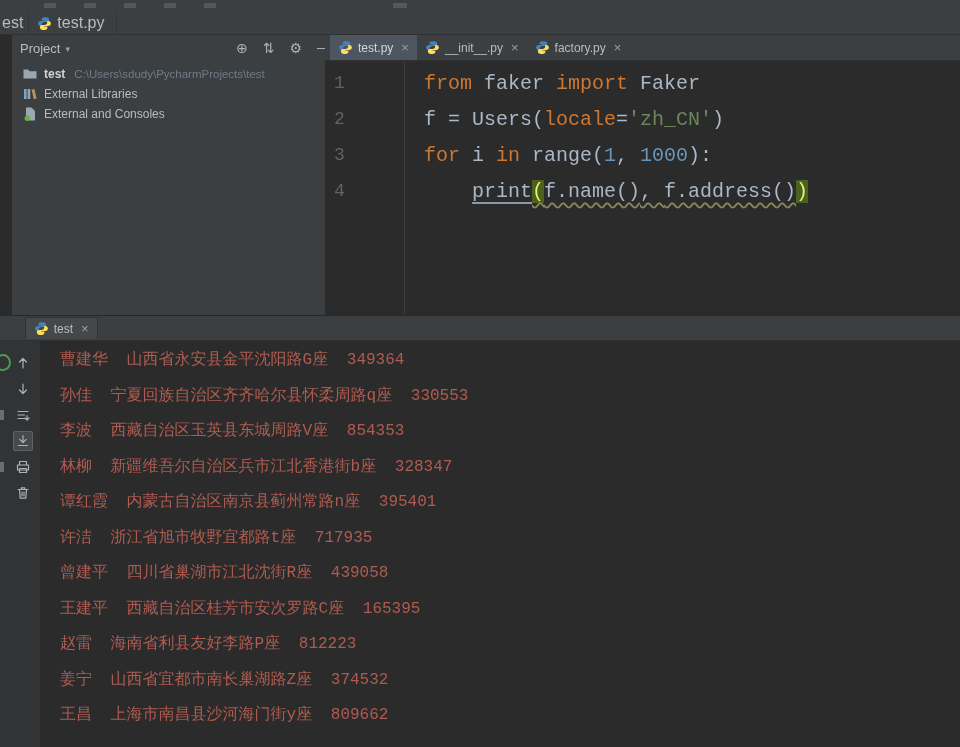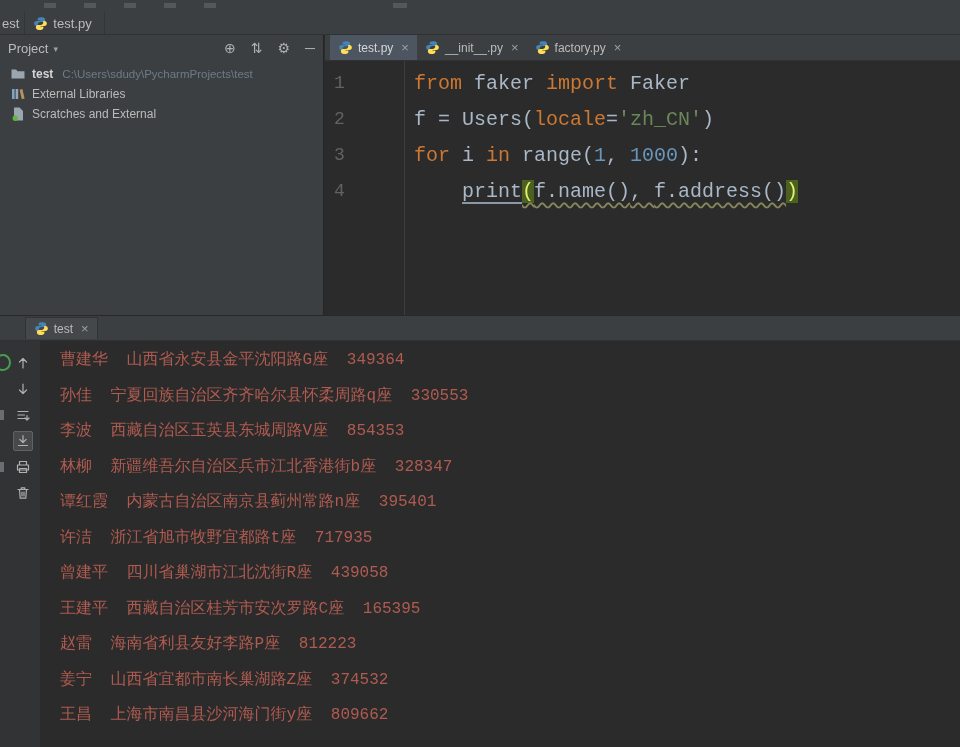--- a/index.html
+++ b/index.html
@@ -5,27 +5,27 @@
   html,body{margin:0;padding:0;background:#2b2b2b;}
   #screen{position:relative;width:960px;height:747px;overflow:hidden;background:var(--editor_bg,#2b2b2b);
           font-family:"Liberation Sans",sans-serif;-webkit-font-smoothing:antialiased;}
 
   
   .titlebar{position:absolute;left:0;top:0;width:960px;height:12px;background:var(--panel_bg,#3c3f41);}
   .frag{position:absolute;top:3px;width:12px;height:5px;background:#55585a;}
 
   
   .navbar{position:absolute;left:0;top:12px;width:960px;height:22px;background:var(--panel_bg);
-          border-bottom:1px solid #2f3133;display:flex;align-items:center;font-size:13px;color:var(--ui_text);}
+          border-bottom:1px solid #2f3133;display:flex;align-items:center;font-size:16px;color:var(--ui_text);}
   .nav-prefix{padding:0 5px 0 2px;}
   .nav-tab{display:flex;align-items:center;gap:5px;height:100%;padding:0 12px 0 8px;
            border-left:1px solid #333537;border-right:1px solid #333537;}
 
   
-  .project-panel{position:absolute;left:0;top:35px;width:324px;height:280px;background:var(--panel_bg);
+  .project-panel{position:absolute;left:12px;top:35px;width:324px;height:280px;background:var(--panel_bg);
                  border-right:1px solid #252525;box-sizing:border-box;}
   .panel-header{height:26px;display:flex;align-items:center;padding:0 8px;color:var(--ui_text);font-size:13px;}
   .panel-title{display:flex;gap:5px;align-items:center;cursor:default;}
   .caret{font-size:9px;color:#9da0a2;padding-top:2px;}
   .header-spacer{flex:1;}
   .hicon{color:#afb1b3;font-size:14px;margin-left:15px;cursor:default;line-height:1;}
   .tree{padding-top:3px;}
   .tree-row{display:flex;align-items:center;height:20px;padding-left:10px;font-size:12px;
             color:var(--ui_text);gap:6px;white-space:nowrap;}
   .ticon{display:flex;width:16px;height:16px;}
@@ -39,21 +39,21 @@
   .etab{display:flex;align-items:center;gap:5px;padding:0 8px;font-size:12px;color:var(--ui_text);cursor:default;}
   .etab.active{background:var(--tab_active_bg);color:#d6d6d6;}
   .tab-close{color:#9da0a2;font-size:13px;margin-left:3px;}
   .pyicon,.pyicon-s{display:flex;width:15px;height:15px;}
 
   .editor-body{position:absolute;top:26px;left:0;right:0;bottom:0;}
   .gutter-sep{position:absolute;left:79px;top:0;bottom:0;width:1px;background:#3c3e40;}
   #code-rows{padding-top:4px;}
   .code-row{display:flex;height:36px;align-items:center;font-family:"Liberation Mono",monospace;font-size:20px;}
   .gnum{width:79px;padding-left:9px;box-sizing:border-box;color:var(--line_number);font-size:18px;}
-  .ctext{padding-left:10px;white-space:pre;color:var(--code_default);}
+  .ctext{padding-left:20px;white-space:pre;color:var(--code_default);}
   .tok{color:var(--code_default);}
   .tok.kw{color:var(--keyword);}
   .tok.str{color:var(--string);}
   .tok.num{color:var(--number);}
   .tok.u{text-decoration-line:underline;text-decoration-style:wavy;text-decoration-color:#86865c;text-underline-offset:5px;}
   .tok.lu{text-decoration-line:underline;text-decoration-style:solid;text-decoration-color:#8a99a6;text-underline-offset:5px;}
   .tok.match{background:var(--brace_match_bg);color:var(--brace_match_fg);}
 
   
   .run-panel{position:absolute;left:0;top:315px;width:960px;height:432px;background:var(--editor_bg);}
@@ -132,21 +132,21 @@
           </span>
           <span class="tree-label">External Libraries</span>
         </div>
         <div class="tree-row">
           <span class="ticon">
             <svg width="16" height="16" viewBox="0 0 16 16">
               <path fill="#9aa7b0" d="M4 1.5h5.5L13 5v9.5H4z"></path>
               <circle cx="5.2" cy="12.2" r="2.6" fill="#62b543"></circle>
             </svg>
           </span>
-          <span class="tree-label">Scratches and External</span>
+          <span class="tree-label">External and Consoles</span>
         </div>
       </div>
   </div>
 
   <div class="editor">
     <div class="tab-row" id="editor-tabs">
         <div class="etab active">
           <span class="pyicon-s">
             <svg width="15" height="15" viewBox="0 0 16 16">
               <path fill="#4584b6" d="M7.9 1.2c-2 0-3 .9-3 2.2v1.4h3.2v.5H3.8C2.3 5.3 1.2 6.4 1.2 8c0 1.7 1.1 2.7 2.5 2.7h1.4V9.1c0-1.5 1.3-2.6 2.8-2.6h3c1.1 0 2-.9 2-2V3.4c0-1.3-1.5-2.2-3-2.2z"></path>

